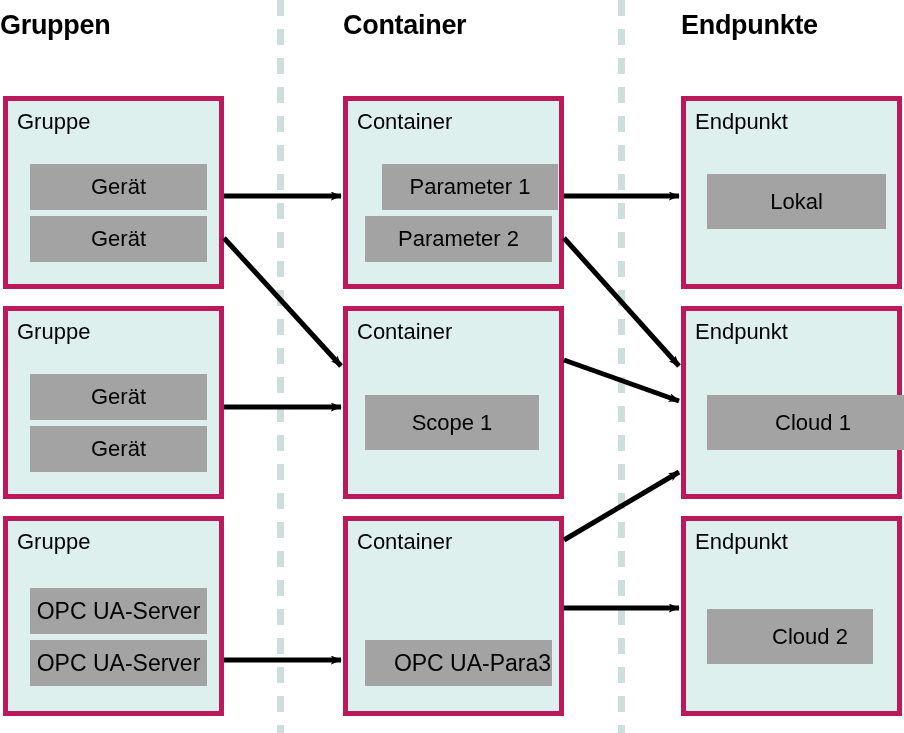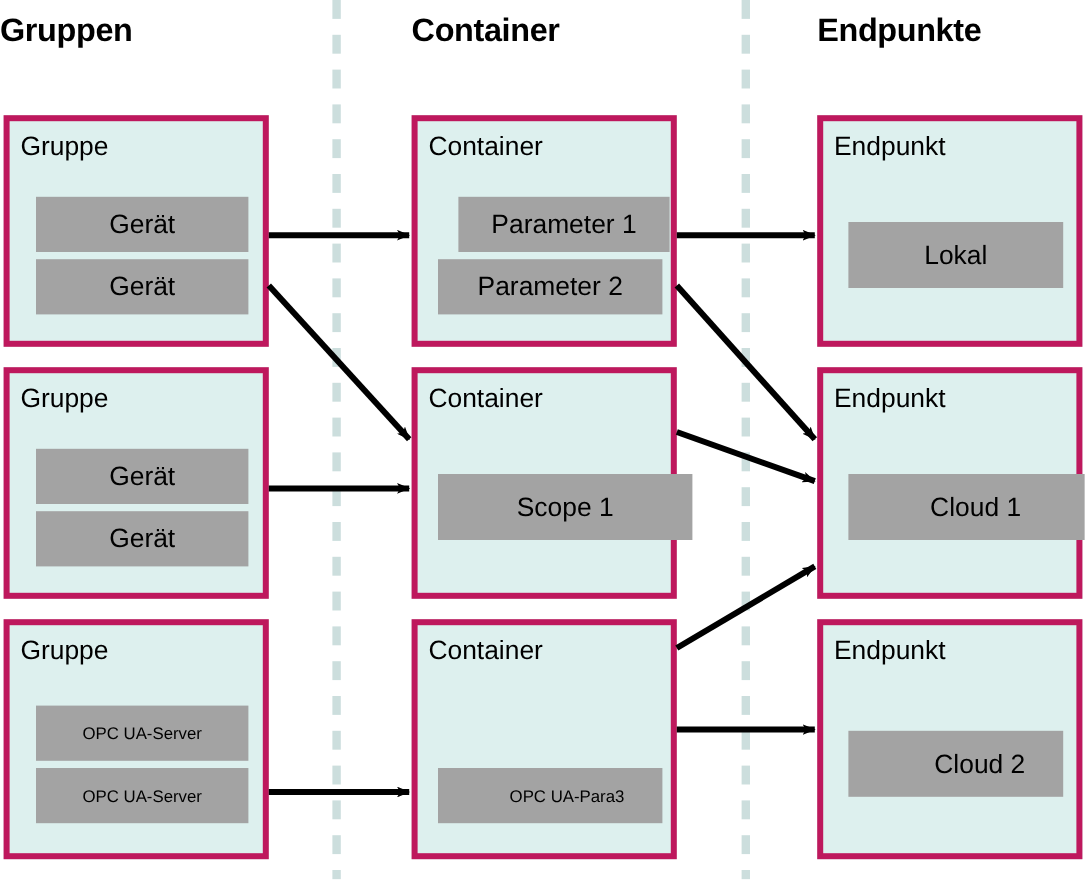--- a/index.html
+++ b/index.html
@@ -70,21 +70,21 @@
     position: absolute;
     box-sizing: border-box;
     background: #a3a3a3;
     display: flex;
     align-items: center;
     justify-content: center;
     color: #000000;
     white-space: nowrap;
   }
   .chip.f22 { font-size: 22px; }
-  .chip.f19 { font-size: 14px; }
+  .chip.f19 { font-size: 23px; }
 
   
   #arrow-layer {
     position: absolute;
     left: 0;
     top: 0;
     width: 904px;
     height: 733px;
     pointer-events: none;
   }
@@ -120,41 +120,41 @@
   </div>
 
   <div class="card" style="left:343px; top:96px; width:221px; height:193px;">
     <div class="card-title">Container</div>
     <div class="chip f22" style="left:34px; top:63px; width:176px; height:46px;">Parameter 1</div>
     <div class="chip f22" style="left:17px; top:115px; width:187px; height:46px;">Parameter 2</div>
   </div>
 
   <div class="card" style="left:343px; top:306px; width:221px; height:193px;">
     <div class="card-title">Container</div>
-    <div class="chip f22" style="left:17px; top:84px; width:212px; height:55px;">Scope 1</div>
+    <div class="chip f22" style="left:17px; top:84px; width:174px; height:55px;">Scope 1</div>
   </div>
 
   <div class="card" style="left:343px; top:516px; width:221px; height:200px;">
     <div class="card-title">Container</div>
     <div class="chip f19" style="left:17px; top:119px; width:187px; height:46px;padding-left:28px;">OPC UA-Para3</div>
   </div>
 
   <div class="card" style="left:681px; top:96px; width:221px; height:193px;">
     <div class="card-title">Endpunkt</div>
-    <div class="chip f22" style="left:21px; top:84px; width:179px; height:55px;">Lokal</div>
+    <div class="chip f22" style="left:21px; top:73px; width:179px; height:55px;">Lokal</div>
   </div>
 
   <div class="card" style="left:681px; top:306px; width:221px; height:193px;">
     <div class="card-title">Endpunkt</div>
     <div class="chip f22" style="left:21px; top:84px; width:212px; height:55px;">Cloud 1</div>
   </div>
 
   <div class="card" style="left:681px; top:516px; width:221px; height:200px;">
     <div class="card-title">Endpunkt</div>
-    <div class="chip f22" style="left:21px; top:88px; width:179px; height:55px;padding-left:40px;">Cloud 2</div>
+    <div class="chip f22" style="left:21px; top:88px; width:166px; height:55px;padding-left:40px;">Cloud 2</div>
   </div>
 
   <svg id="arrow-layer" viewBox="0 0 904 733">
     <defs>
       <marker id="ah" markerWidth="11" markerHeight="9" refX="10.2" refY="4.5" orient="auto" markerUnits="userSpaceOnUse">
         <path d="M0,0 L11,4.5 L0,9 L2.6,4.5 Z" fill="#000000"></path>
       </marker>
     </defs>
 
     <line x1="224" y1="196" x2="341" y2="196" stroke="#000000" stroke-width="5" marker-end="url(#ah)"></line>

